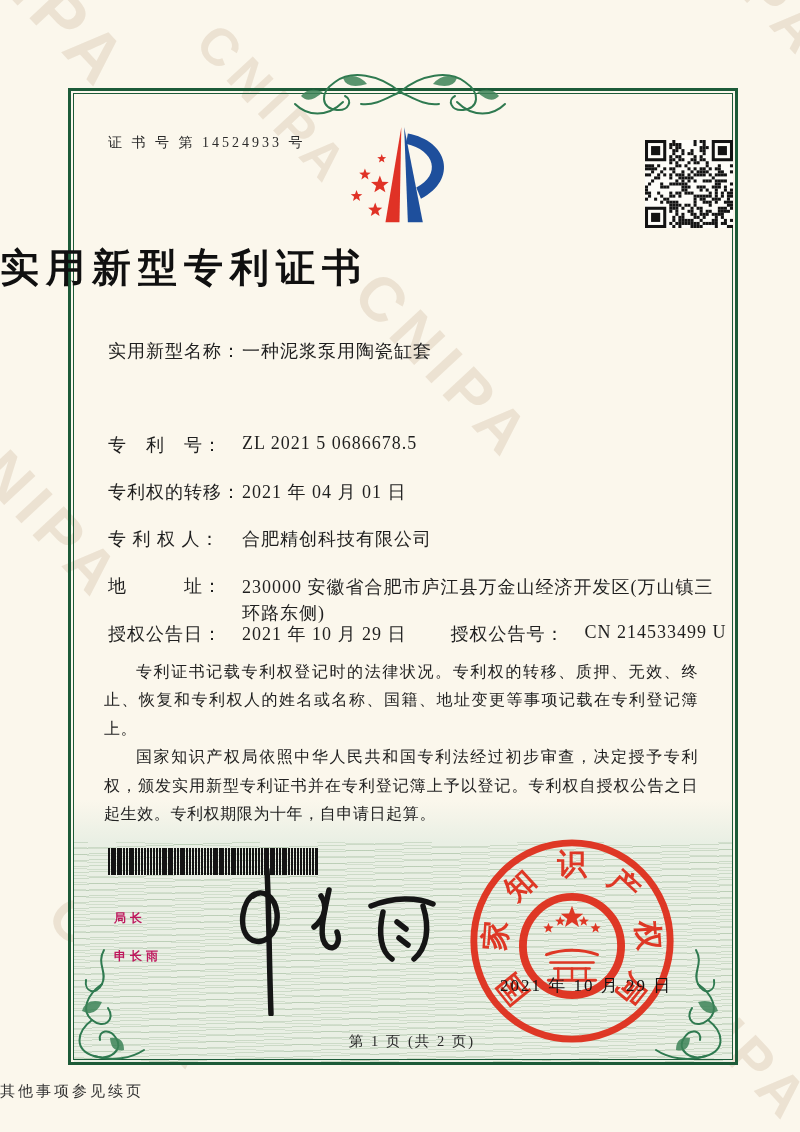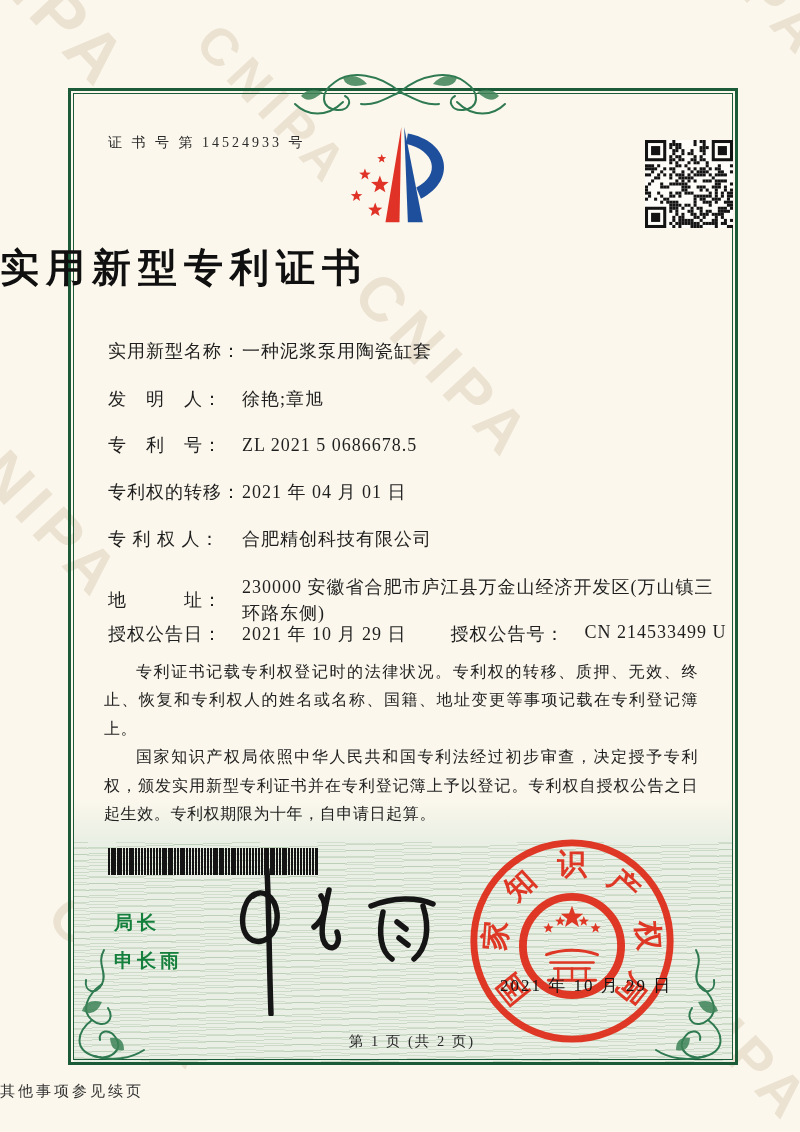--- a/index.html
+++ b/index.html
@@ -29,37 +29,37 @@
     background-image:
       repeating-linear-gradient(178deg,rgba(148,178,143,.35) 0 1px,transparent 1px 6px),
       repeating-linear-gradient(182deg,rgba(148,178,143,.28) 0 1px,transparent 1px 7px);}
   .cert-no{position:absolute;left:108px;top:134px;z-index:3;
     font-size:14px;letter-spacing:3px;color:#2a2a2a;}
   .logo{position:absolute;left:336px;top:118px;width:140px;height:114px;z-index:3;}
   .qr{position:absolute;left:645px;top:140px;width:88px;height:88px;z-index:3;}
   .title{position:absolute;left:0;top:241px;width:797px;z-index:3;text-align:left;
     font-size:39px;font-weight:bold;letter-spacing:7px;color:#101010;}
   .field-row{position:absolute;left:108px;right:66px;z-index:3;font-size:18px;
-    letter-spacing:1px;display:flex;align-items:center;}
+    letter-spacing:1px;display:flex;align-items:flex-start;}
   .flabel{display:inline-block;min-width:134px;white-space:pre;flex:none;}
   .fvalue{display:inline-block;}
   .r1{top:339px}.r2{top:387px}.r3{top:433px}.r4{top:480px}
   .r5{top:527px}.r6{top:574px}.r7{top:622px}
   .addr-val{max-width:478px;line-height:1.45;}
   .pair2{margin-left:44px;display:flex;}
   .paras{position:absolute;left:104px;top:658px;width:594px;z-index:3;
     font-size:16px;line-height:1.78;letter-spacing:.6px;color:#222;text-align:justify;}
   .paras p{margin:0;text-indent:2em;}
   .barcode{position:absolute;left:108px;top:848px;width:210px;height:27px;z-index:3;
     background-image:
       repeating-linear-gradient(90deg,#141414 0 2px,transparent 2px 3px),
       repeating-linear-gradient(90deg,transparent 0 5px,#141414 5px 7px,transparent 7px 11px,#141414 11px 12px,transparent 12px 17px);}
   .signer{position:absolute;left:114px;z-index:3;
     font-family:Liberation Sans, sans-serif;
-    font-size:19px;font-weight:600;letter-spacing:4px;color:#15803d;}
+    font-size:12px;font-weight:600;letter-spacing:4px;color:#be185d;}
   .signer-role{top:910px;}
   .signer-name{top:948px;}
   .signature{position:absolute;left:225px;top:866px;width:215px;height:150px;z-index:4;}
   .signature path{stroke:#151515;stroke-width:5.5;fill:none;
     stroke-linecap:round;stroke-linejoin:round;}
   .seal{position:absolute;left:464px;top:833px;width:216px;height:216px;z-index:5;opacity:.93;}
   .seal-ring{fill:none;stroke:#df2b18;stroke-width:7;}
   .seal-ch{font-family:"Liberation Serif","DejaVu Serif",serif;font-weight:bold;
     font-size:30px;fill:#df2b18;}
   .emblem{stroke:#df2b18;fill:none;stroke-width:3;stroke-linecap:round;}
@@ -419,24 +419,20 @@
         <rect x="6" y="72" width="9" height="9"></rect>
       </g>
   </svg>
 
   <div class="title">实用新型专利证书</div>
 
   <div class="field-row r1">
     <span class="flabel">实用新型名称：</span>
     <span class="fvalue">一种泥浆泵用陶瓷缸套</span>
   </div>
-  <div class="field-row r2">
-    <span class="flabel">发　明　人：</span>
-    <span class="fvalue">徐艳;章旭</span>
-  </div>
   <div class="field-row r3">
     <span class="flabel">专　利　号：</span>
     <span class="fvalue">ZL 2021 5 0686678.5</span>
   </div>
   <div class="field-row r4">
     <span class="flabel">专利权的转移：</span>
     <span class="fvalue">2021 年 04 月 01 日</span>
   </div>
   <div class="field-row r5">
     <span class="flabel">专 利 权 人：</span>

